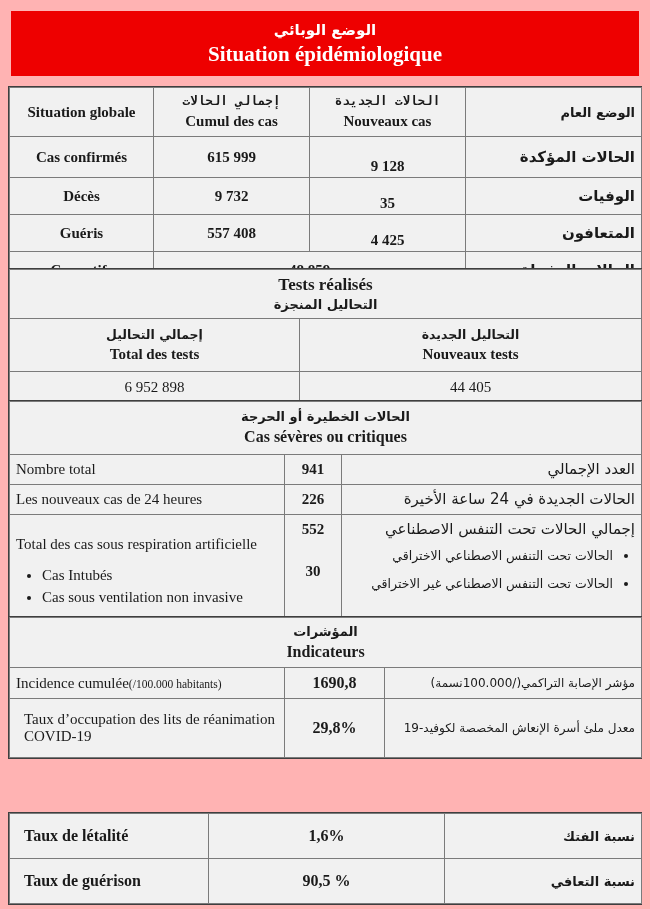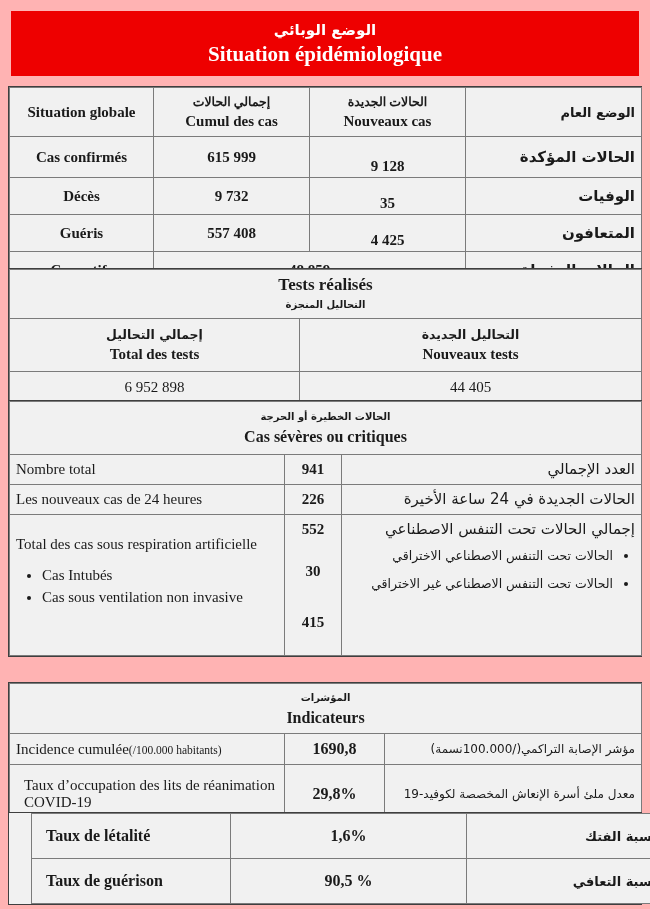--- a/index.html
+++ b/index.html
@@ -85,39 +85,39 @@
   td.ar-b {
     font-weight: bold;
   }
   td.ctr { text-align: center; }
   td.bold { font-weight: bold; }
 
   
   .sect-ar {
     font-family: "DejaVu Sans", "Liberation Sans", sans-serif;
     font-weight: bold;
-    font-size: 10px;
+    font-size: 13px;
     line-height: 18px;
     direction: rtl;
   }
   .sect-fr {
     font-weight: bold;
     font-size: 17px;
     line-height: 22px;
   }
   .sect-fr.small { font-size: 16px; }
 
   
   td.head {
     text-align: center;
     font-weight: bold;
   }
   td.head .ar {
     display: block;
-    font-family: Liberation Serif, serif;
+    font-family: Liberation Mono, monospace;
     font-size: 12.5px;
     line-height: 18px;
     direction: rtl;
   }
   td.head .fr {
     display: block;
     font-size: 15px;
     line-height: 20px;
   }
 
@@ -292,21 +292,21 @@
             <ul class="bl-ar">
               <li style="margin-top:8px">الحالات تحت التنفس الاصطناعي الاختراقي</li>
               <li style="margin-top:8px">الحالات تحت التنفس الاصطناعي غير الاختراقي</li>
             </ul>
           </td>
         </tr>
       </tbody>
     </table>
   </div>
 
-  <div class="block" style="top:682px;">
+  <div class="block" style="top:616px;">
     <table class="t">
       <colgroup>
           <col style="width:275px">
           <col style="width:100px">
           <col style="width:257px">
         </colgroup>
       <tbody>
         <tr>
           <td colspan="3" class="ctr" style="height:45px">
             <div class="sect-ar">المؤشرات</div>
@@ -322,21 +322,21 @@
         </tr>
         <tr>
           <td style="height:54px;padding-left:14px">Taux d’occupation des lits de réanimation COVID-19</td>
           <td class="ctr bold white" style="font-size:16px">29,8%</td>
           <td class="ar" style="font-size:12px;vertical-align:middle">معدل ملئ أسرة الإنعاش المخصصة لكوفيد-19</td>
         </tr>
       </tbody>
     </table>
   </div>
 
-  <div class="block" style="top:812px;padding-left:22px;">
+  <div class="block" style="top:812px;">
     <table class="t">
       <colgroup>
           <col style="width:199px">
           <col style="width:236px">
           <col style="width:197px">
         </colgroup>
       <tbody>
         <tr>
           <td class="bold c-red" style="height:40px;font-size:16px;padding-left:14px">Taux de létalité</td>
           <td class="ctr bold white c-red" style="font-size:16px">1,6%</td>

